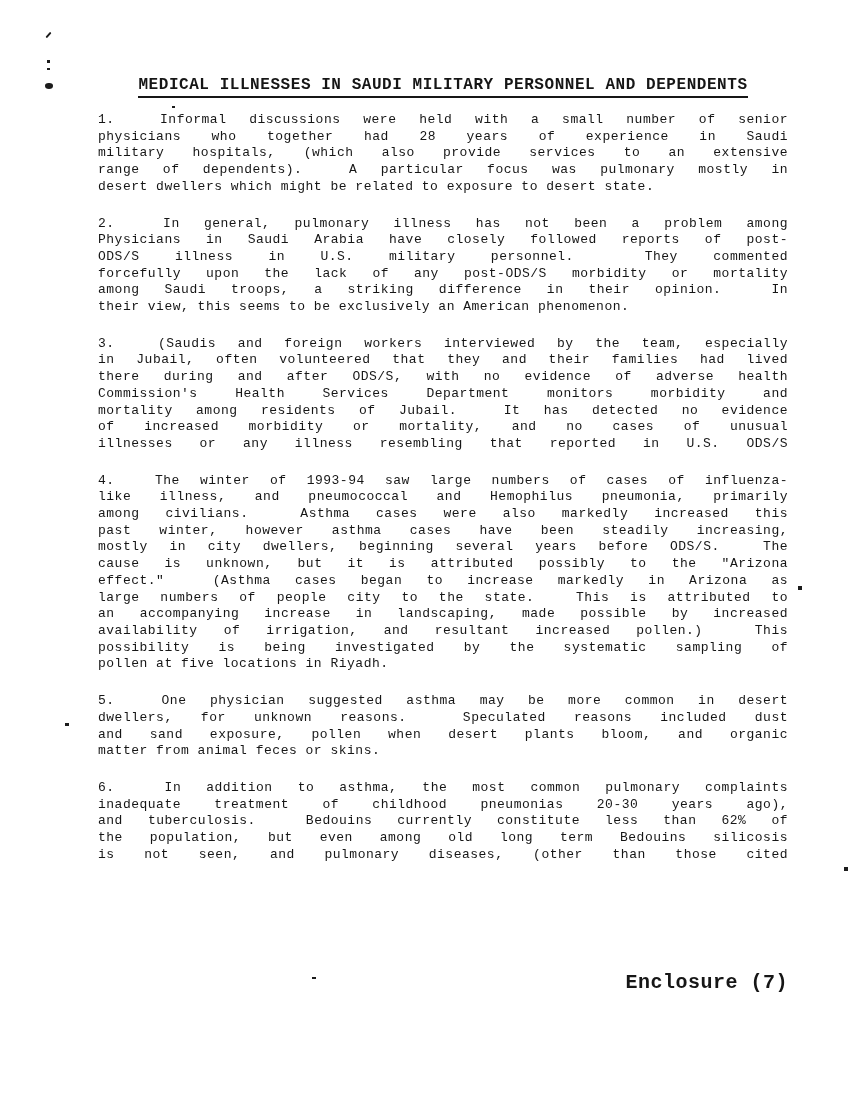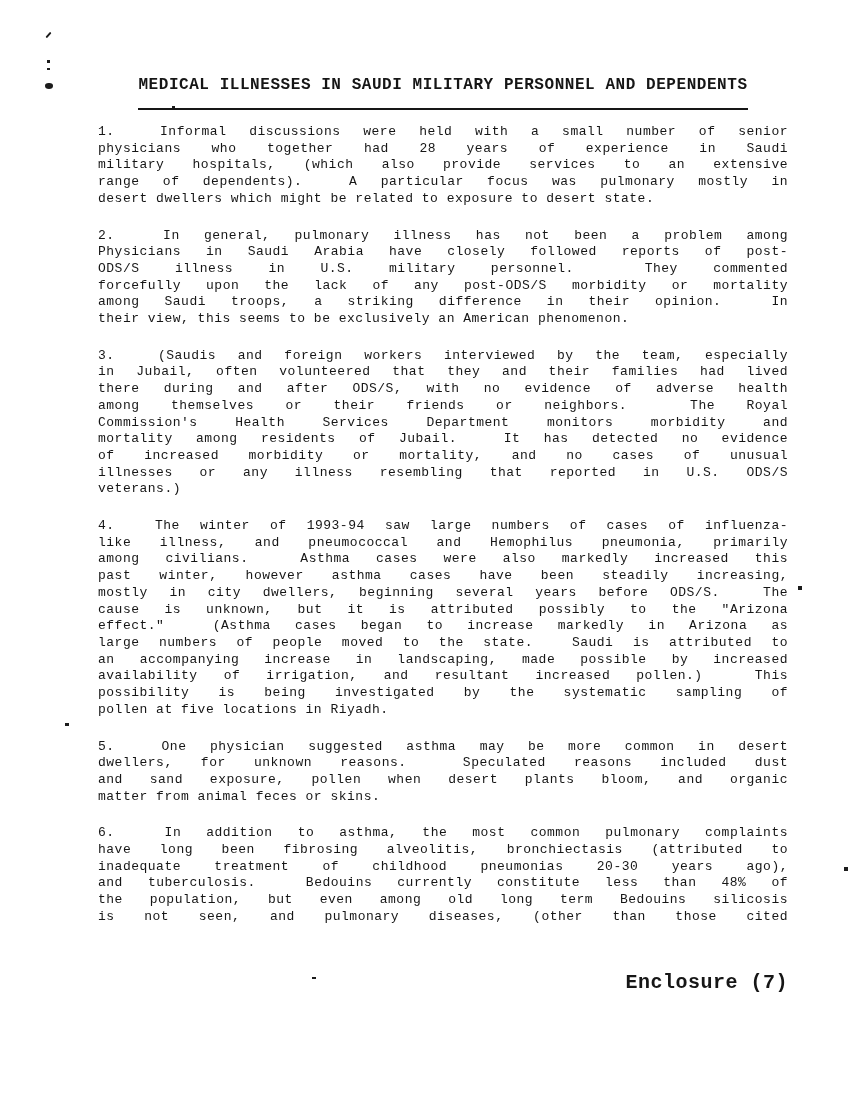--- a/index.html
+++ b/index.html
@@ -24,21 +24,21 @@
   .title-row {
     text-align: center;
     margin-bottom: 14px;
   }
   .doc-title {
     display: inline-block;
     font-size: 16px;
     font-weight: bold;
     letter-spacing: 0.55px;
     border-bottom: 2px solid #161616;
-    padding-bottom: 14px;
+    padding-bottom: 2px;
     white-space: pre;
   }
   .paragraph {
     margin-bottom: 20px;
   }
   .line {
     font-size: 13px;
     font-weight: normal;
     letter-spacing: 0.5px;
     line-height: 16.7px;
@@ -107,52 +107,49 @@
           <div class="line">Physicians in Saudi Arabia have closely followed reports of post-</div>
           <div class="line">ODS/S illness in U.S. military personnel.  They commented</div>
           <div class="line">forcefully upon the lack of any post-ODS/S morbidity or mortality</div>
           <div class="line">among Saudi troops, a striking difference in their opinion.  In</div>
           <div class="line last">their view, this seems to be exclusively an American phenomenon.</div>
         </div>
         <div class="paragraph">
           <div class="line">3.  (Saudis and foreign workers interviewed by the team, especially</div>
           <div class="line">in Jubail, often volunteered that they and their families had lived</div>
           <div class="line">there during and after ODS/S, with no evidence of adverse health</div>
-          <div class="line">among themselves or their friends or neighbors.  The Royal</div>
           <div class="line">Commission's Health Services Department monitors morbidity and</div>
           <div class="line">mortality among residents of Jubail.  It has detected no evidence</div>
           <div class="line">of increased morbidity or mortality, and no cases of unusual</div>
           <div class="line">illnesses or any illness resembling that reported in U.S. ODS/S</div>
-          <div class="line last">veterans.)</div>
         </div>
         <div class="paragraph">
           <div class="line">4.  The winter of 1993-94 saw large numbers of cases of influenza-</div>
           <div class="line">like illness, and pneumococcal and Hemophilus pneumonia, primarily</div>
           <div class="line">among civilians.  Asthma cases were also markedly increased this</div>
           <div class="line">past winter, however asthma cases have been steadily increasing,</div>
           <div class="line">mostly in city dwellers, beginning several years before ODS/S.  The</div>
           <div class="line">cause is unknown, but it is attributed possibly to the "Arizona</div>
           <div class="line">effect."  (Asthma cases began to increase markedly in Arizona as</div>
-          <div class="line">large numbers of people moved to the state.  Saudi is attributed to</div>
+          <div class="line">large numbers of people city to the state.  This is attributed to</div>
           <div class="line">an accompanying increase in landscaping, made possible by increased</div>
           <div class="line">availability of irrigation, and resultant increased pollen.)  This</div>
           <div class="line">possibility is being investigated by the systematic sampling of</div>
           <div class="line last">pollen at five locations in Riyadh.</div>
         </div>
         <div class="paragraph">
           <div class="line">5.  One physician suggested asthma may be more common in desert</div>
           <div class="line">dwellers, for unknown reasons.  Speculated reasons included dust</div>
           <div class="line">and sand exposure, pollen when desert plants bloom, and organic</div>
           <div class="line last">matter from animal feces or skins.</div>
         </div>
         <div class="paragraph">
           <div class="line">6.  In addition to asthma, the most common pulmonary complaints</div>
-          <div class="line">have long been fibrosing alveolitis, bronchiectasis (attributed to</div>
           <div class="line">inadequate treatment of childhood pneumonias 20-30 years ago),</div>
-          <div class="line">and tuberculosis.  Bedouins currently constitute less than 48% of</div>
+          <div class="line">and tuberculosis.  Bedouins currently constitute less than 62% of</div>
           <div class="line">the population, but even among old long term Bedouins silicosis</div>
           <div class="line">is not seen, and pulmonary diseases, (other than those cited</div>
         </div>
       </div>
   </div>
 
   <div class="footer">Enclosure (7)</div>
 
 </div>
 

